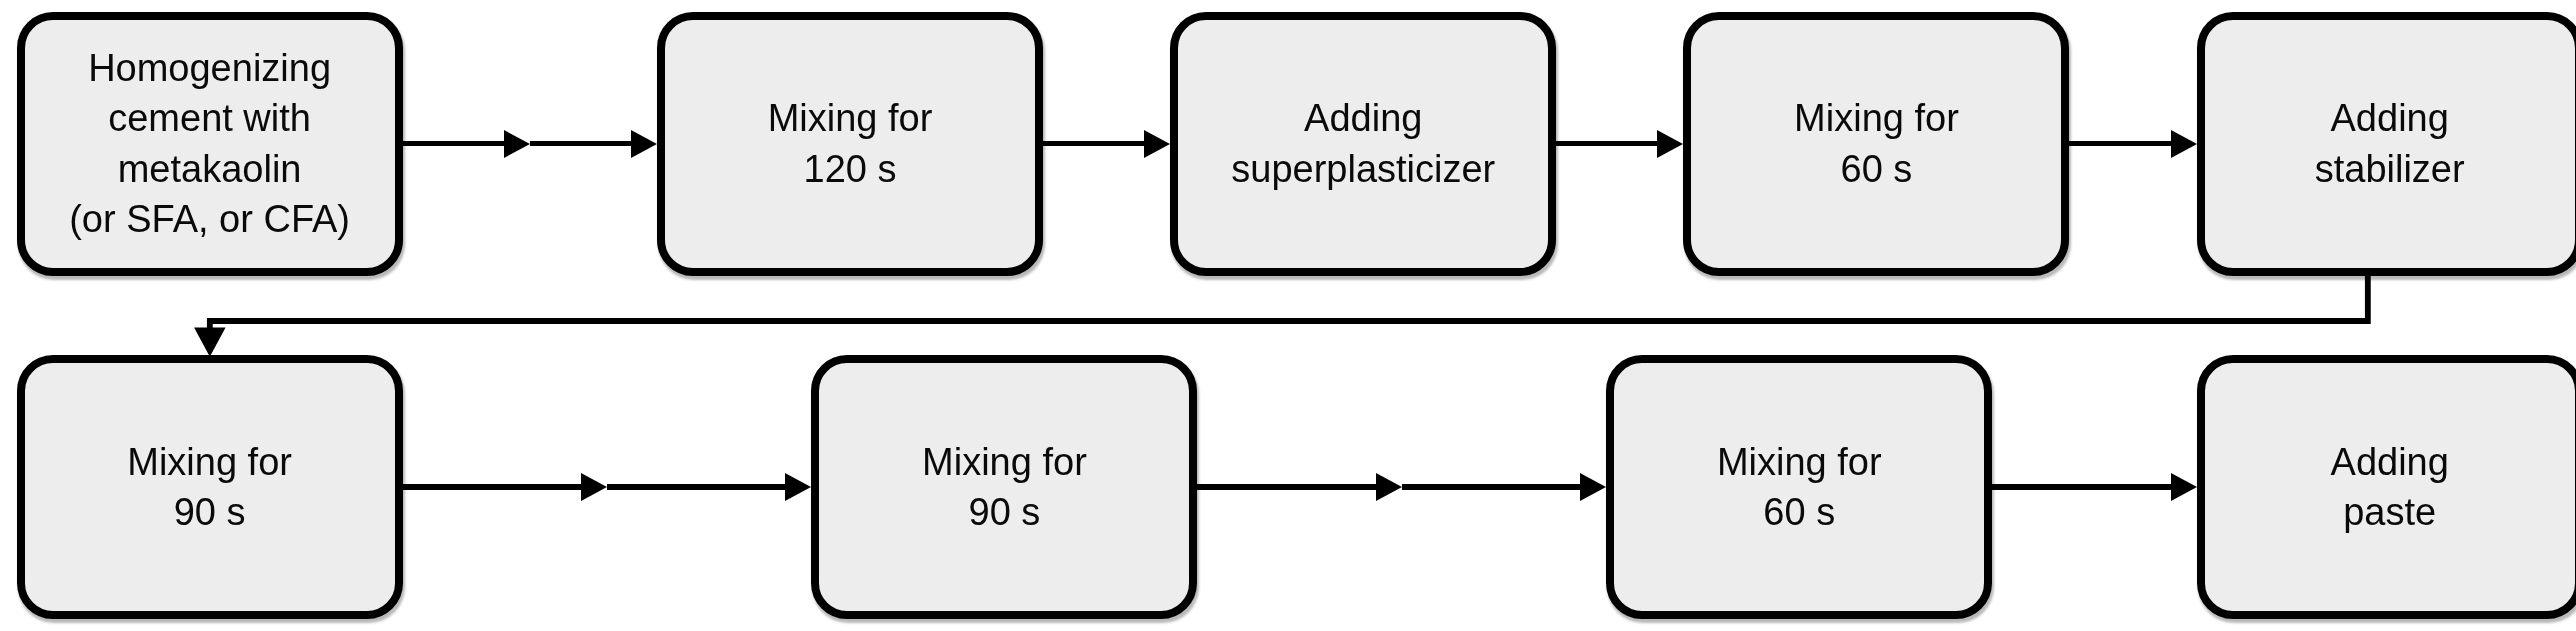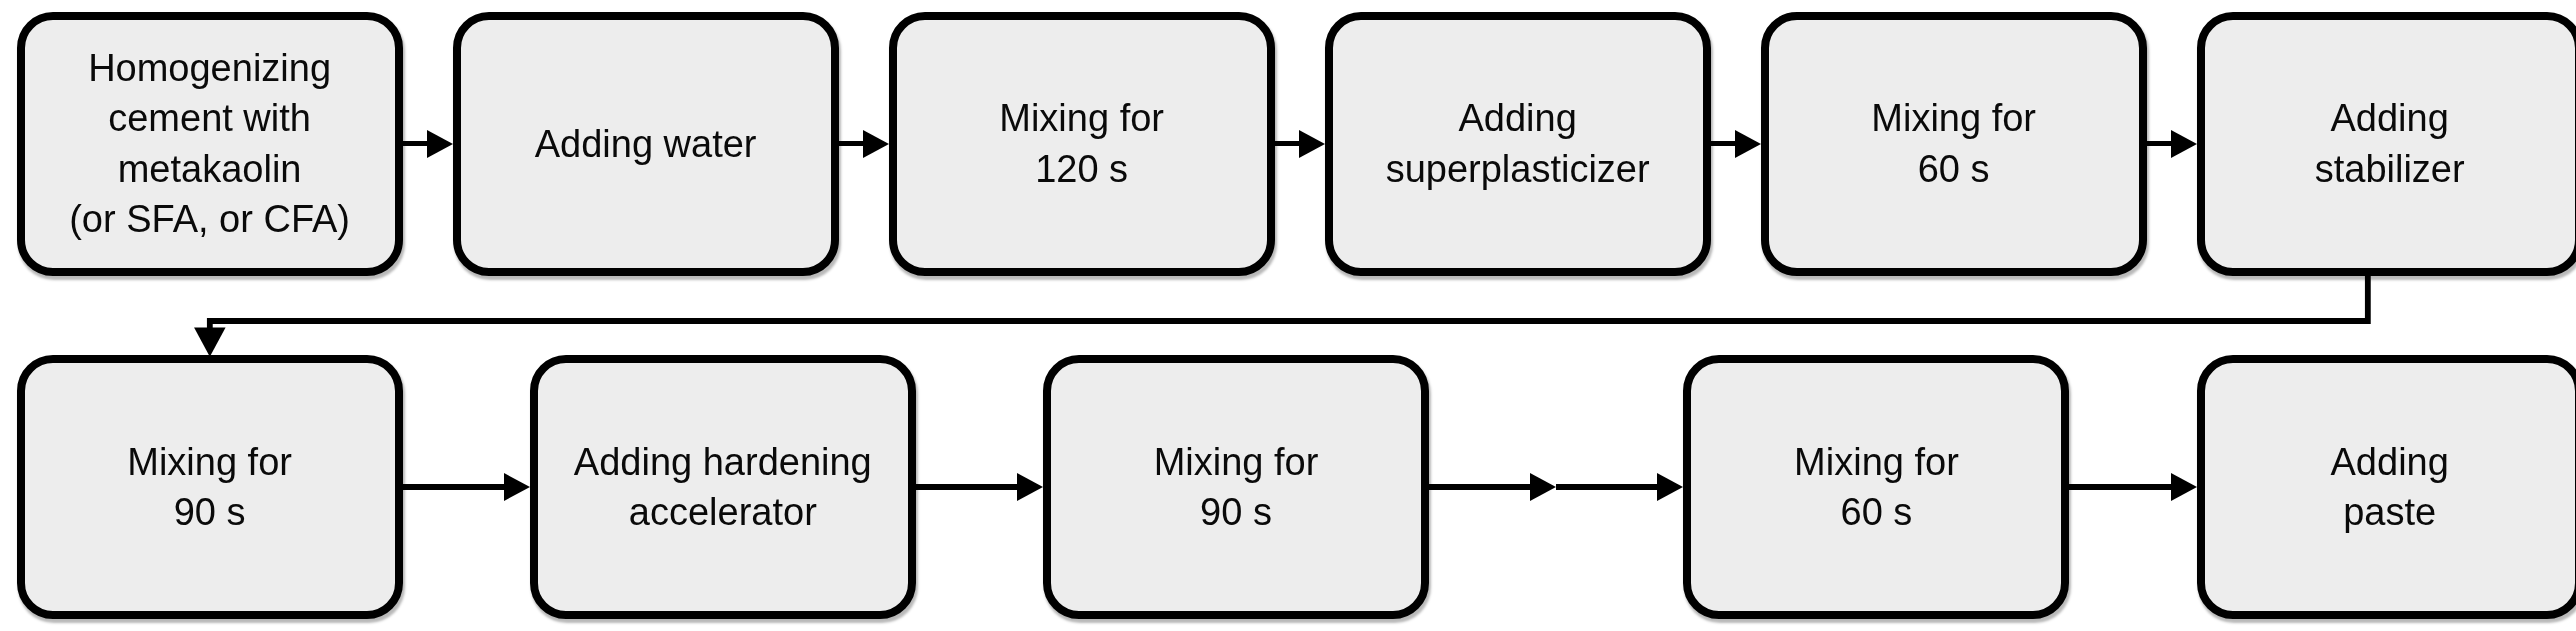--- a/index.html
+++ b/index.html
@@ -90,23 +90,20 @@
     <div class="box">
       <span class="label">Homogenizing
 cement with
 metakaolin
 (or SFA, or CFA)</span>
     </div>
     <div class="harrow">
         <span class="shaft"></span>
         <span class="head"></span>
       </div>
-    <div class="box">
-      <span class="label">Adding water</span>
-    </div>
     <div class="harrow">
         <span class="shaft"></span>
         <span class="head"></span>
       </div>
     <div class="box">
       <span class="label">Mixing for
 120 s</span>
     </div>
     <div class="harrow">
         <span class="shaft"></span>
@@ -136,24 +133,20 @@
 
   <div class="row row-2">
     <div class="box">
       <span class="label">Mixing for
 90 s</span>
     </div>
     <div class="harrow">
         <span class="shaft"></span>
         <span class="head"></span>
       </div>
-    <div class="box">
-      <span class="label">Adding hardening
-accelerator</span>
-    </div>
     <div class="harrow">
         <span class="shaft"></span>
         <span class="head"></span>
       </div>
     <div class="box">
       <span class="label">Mixing for
 90 s</span>
     </div>
     <div class="harrow">
         <span class="shaft"></span>

